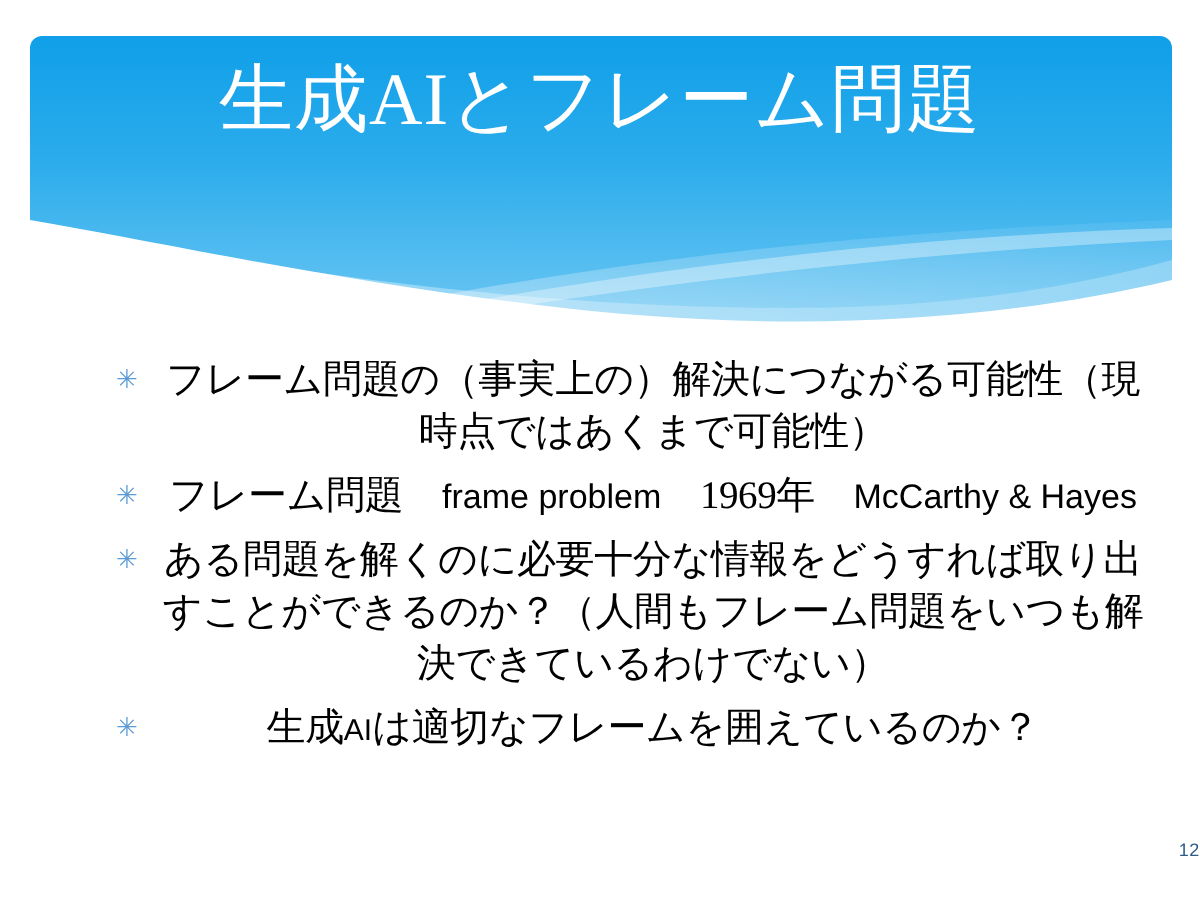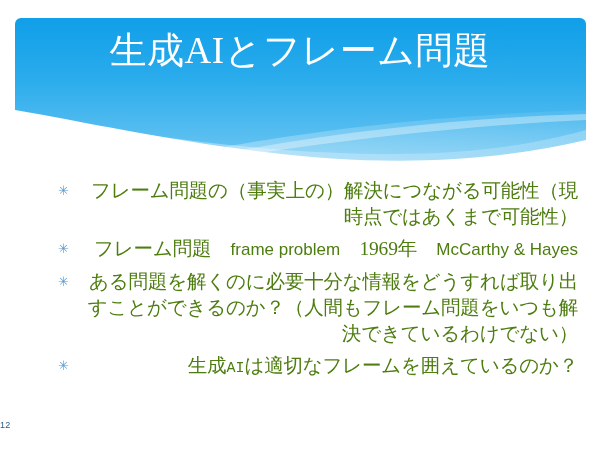--- a/index.html
+++ b/index.html
@@ -68,47 +68,47 @@
     color: #5B9BD5;
     font-family: "DejaVu Sans", sans-serif;
     font-size: 13px;
     line-height: 26px;
     text-align: left;
     user-select: none;
   }
 
   .bullet-text {
     flex: 1 1 auto;
-    color: #4d7c0f;
+    color: #000000;
     font-family: "Liberation Serif", "DejaVu Serif", serif;
     font-size: 19.5px;
     line-height: 26px;
     letter-spacing: -0.2px;
-    text-align: right;
+    text-align: center;
   }
 
   
   .lat {
     font-family: "Liberation Sans", "DejaVu Sans", sans-serif;
     font-size: 17px;
     letter-spacing: 0;
   }
 
   .lat-small {
-    font-family: Liberation Mono, monospace;
+    font-family: Liberation Sans, sans-serif;
     font-size: 15px;
     letter-spacing: 0;
   }
 
   .page-number {
     position: absolute;
     left: 0;
     top: 420px;
     width: 600px;
-    text-align: left;
+    text-align: right;
     color: #2E5C8A;
     font-family: "Liberation Sans", "DejaVu Sans", sans-serif;
     font-size: 9px;
     letter-spacing: 0.3px;
   }
 </style>
 </head>
 <body>
 
 <div id="slide">

